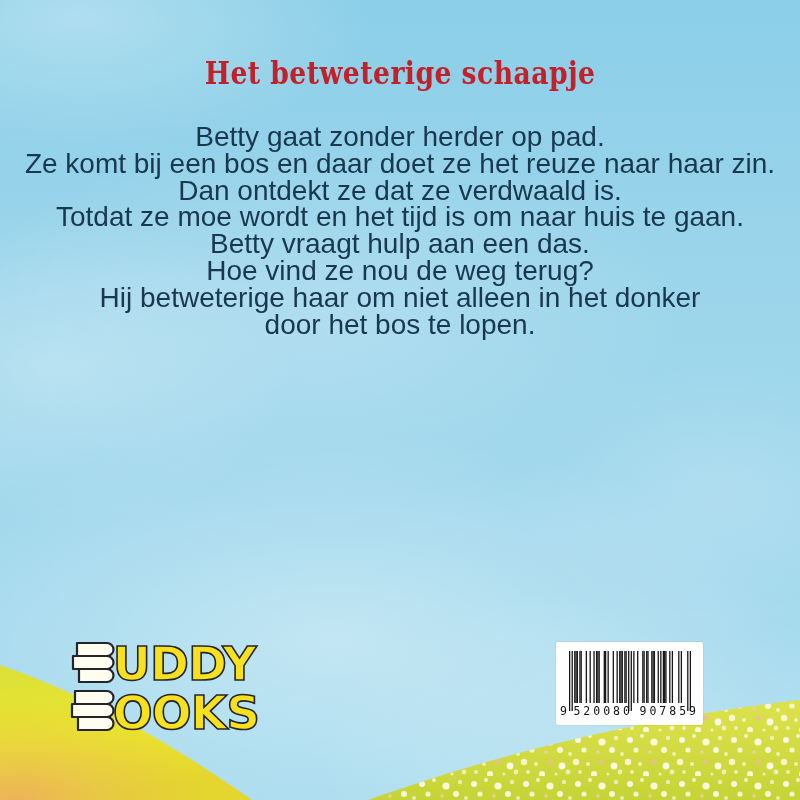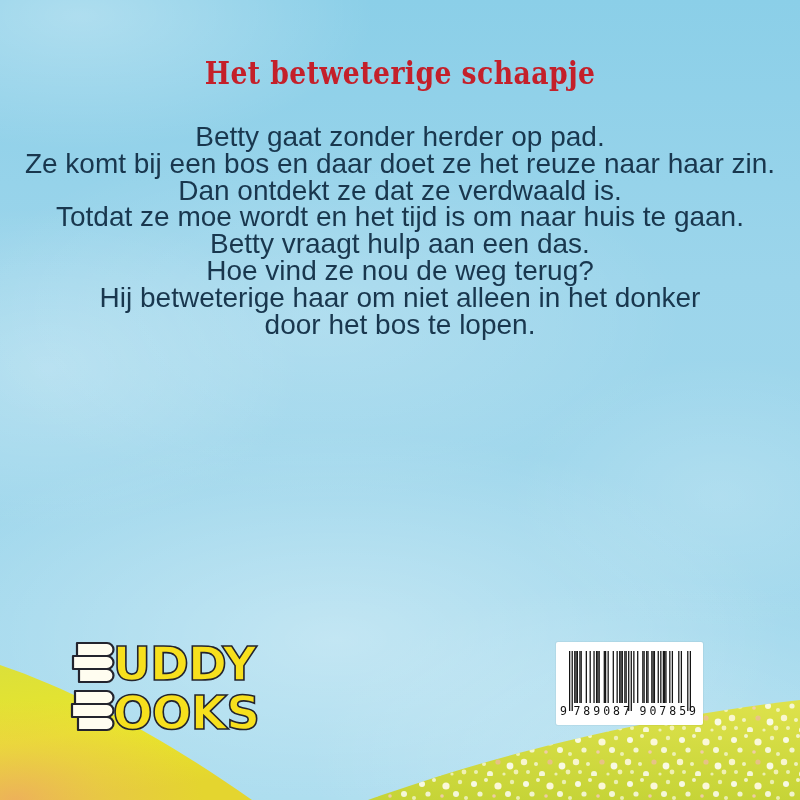--- a/index.html
+++ b/index.html
@@ -182,18 +182,18 @@
         <rect x="75" y="0" width="1" height="52"></rect>
         <rect x="78" y="0" width="1" height="52"></rect>
         <rect x="80" y="0" width="1" height="52"></rect>
         <rect x="85" y="0" width="1" height="52"></rect>
         <rect x="87" y="0" width="1" height="52"></rect>
         <rect x="92" y="0" width="1" height="60"></rect>
         <rect x="94" y="0" width="1" height="60"></rect>
       </svg>
     <div class="barcode-digits">
       <span>9</span>
-      <span class="grp">789087</span>
+      <span class="grp">520080</span>
       <span class="grp">907859</span>
     </div>
   </div>
 
 </div>
 
 </body></html>

